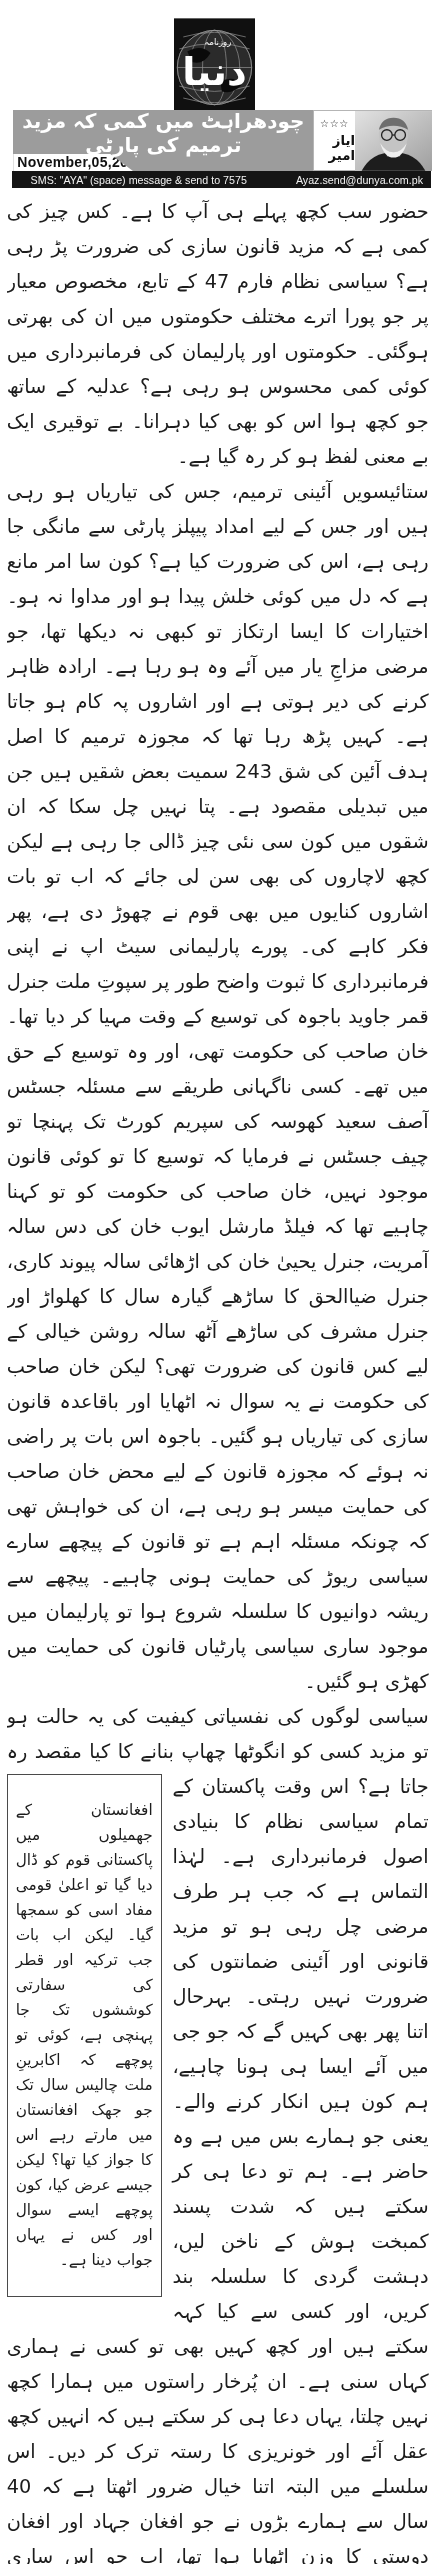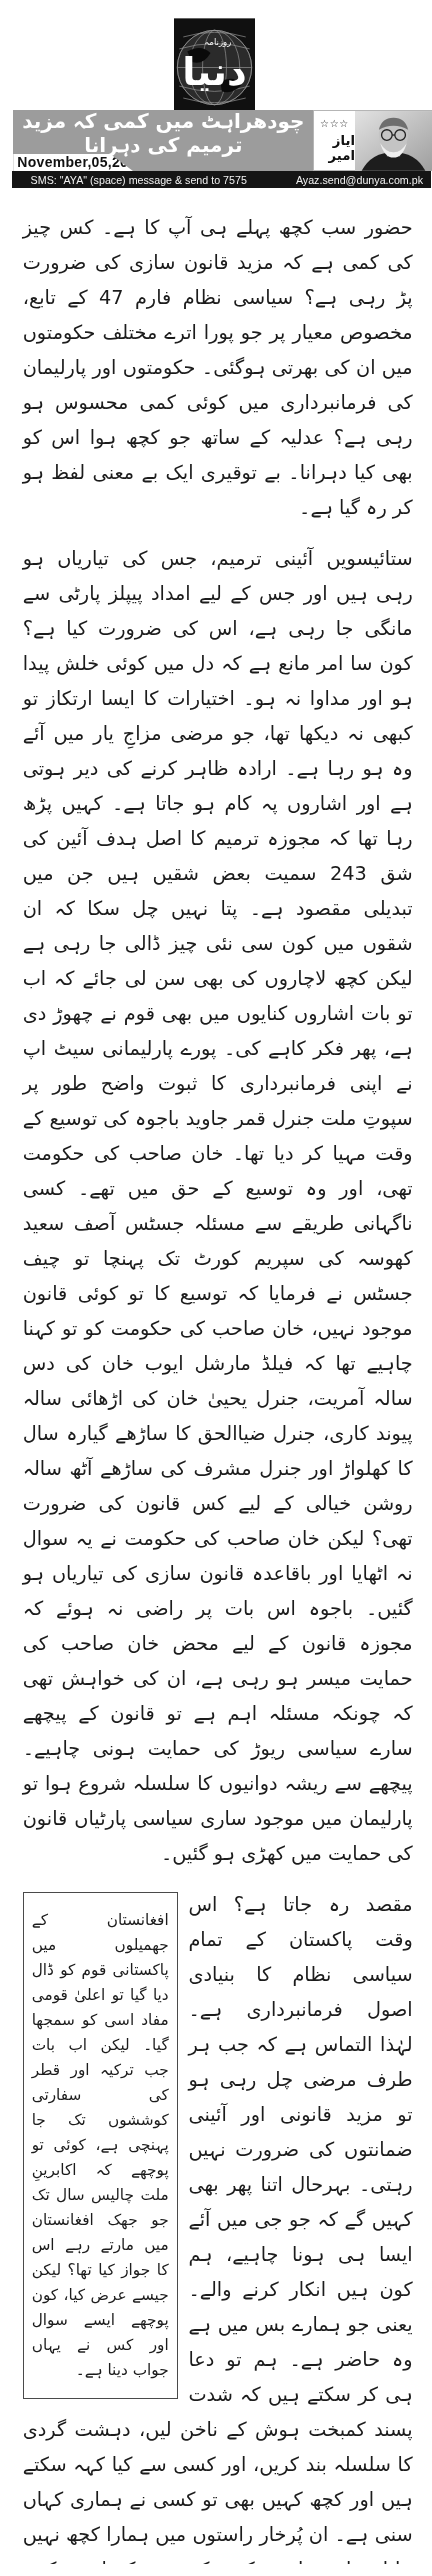--- a/index.html
+++ b/index.html
@@ -27,23 +27,23 @@
   .author-name{font-size:13.3px;color:#111;direction:rtl;font-weight:bold;padding-left:12px;}
   .photo{width:77px;height:60px;}
   .contact-bar{position:absolute;left:12px;top:171px;width:419px;height:17.3px;background:#151515;
     display:flex;align-items:center;justify-content:space-between;box-sizing:border-box;
     padding:0 8px 0 18.6px;font-family:"Liberation Sans",sans-serif;font-size:10.7px;color:#f2f2f2;}
 
   
   .article{position:absolute;left:6.7px;top:194px;width:422px;height:2370px;overflow:hidden;
     direction:rtl;text-align:justify;color:#1c1c1c;font-size:19.3px;line-height:35px;
     font-family:"DejaVu Sans",sans-serif;}
-  .para{margin:16px;}
+  .para{margin:0;}
   .pullquote{float:left;display:block;width:137px;border:1.3px solid #4a4a4a;background:#fff;
-    padding:15px 8px;margin:5.3px 10.7px 8px 0;font-size:15.3px;line-height:25px;
+    padding:23px 8px;margin:5.3px 10.7px 8px 0;font-size:15.3px;line-height:25px;
     text-align:justify;direction:rtl;color:#1c1c1c;}
 </style>
 </head>
 <body>
 
 <div class="page">
 
   <div class="logo">
     <svg width="81" height="95" viewBox="0 0 122 142">
       <rect x="0" y="0" width="122" height="142" fill="#101010"></rect>
@@ -59,21 +59,21 @@
         <path d="M14 120 Q61 134 108 120"></path>
       </g>
       <path d="M20 50 Q40 38 55 52 Q45 70 28 66 Z" fill="#0a0a0a"></path>
       <path d="M70 95 Q90 85 102 100 Q88 115 72 110 Z" fill="#0a0a0a"></path>
       <text x="66" y="40" font-size="13" fill="#f5f5f5" text-anchor="middle" font-family="DejaVu Sans, sans-serif">روزنامہ</text>
       <text x="61" y="100" font-size="58" font-weight="bold" fill="#ffffff" text-anchor="middle" font-family="DejaVu Sans, sans-serif">دنیا</text>
     </svg>
   </div>
 
   <div class="headline-bar">
-    <div class="headline-text">چودھراہٹ میں کمی کہ مزید ترمیم کی دہرانا</div>
+    <div class="headline-text">چودھراہٹ میں کمی کہ مزید ترمیم کی پارٹی</div>
   </div>
 
   <div class="date-tab">
     <div class="date-text">November,05,2025</div>
   </div>
 
   <div class="author-box">
     <div class="author-meta">
       <div class="stars">☆☆☆</div>
       <div class="author-name">ایاز امیر</div>
@@ -100,20 +100,21 @@
 
   <div class="contact-bar">
     <span>SMS: "AYA" (space) message &amp; send to 7575</span>
     <span>Ayaz.send@dunya.com.pk</span>
   </div>
 
   <div class="article">
     <div class="para">حضور سب کچھ پہلے ہی آپ کا ہے۔ کس چیز کی کمی ہے کہ مزید قانون سازی کی ضرورت پڑ رہی ہے؟ سیاسی نظام فارم 47 کے تابع، مخصوص معیار پر جو پورا اترے مختلف حکومتوں میں ان کی بھرتی ہوگئی۔ حکومتوں اور پارلیمان کی فرمانبرداری میں کوئی کمی محسوس ہو رہی ہے؟ عدلیہ کے ساتھ جو کچھ ہوا اس کو بھی کیا دہرانا۔ بے توقیری ایک بے معنی لفظ ہو کر رہ گیا ہے۔</div>
     <div class="para">ستائیسویں آئینی ترمیم، جس کی تیاریاں ہو رہی ہیں اور جس کے لیے امداد پیپلز پارٹی سے مانگی جا رہی ہے، اس کی ضرورت کیا ہے؟ کون سا امر مانع ہے کہ دل میں کوئی خلش پیدا ہو اور مداوا نہ ہو۔ اختیارات کا ایسا ارتکاز تو کبھی نہ دیکھا تھا، جو مرضی مزاجِ یار میں آئے وہ ہو رہا ہے۔ ارادہ ظاہر کرنے کی دیر ہوتی ہے اور اشاروں پہ کام ہو جاتا ہے۔ کہیں پڑھ رہا تھا کہ مجوزہ ترمیم کا اصل ہدف آئین کی شق 243 سمیت بعض شقیں ہیں جن میں تبدیلی مقصود ہے۔ پتا نہیں چل سکا کہ ان شقوں میں کون سی نئی چیز ڈالی جا رہی ہے لیکن کچھ لاچاروں کی بھی سن لی جائے کہ اب تو بات اشاروں کنایوں میں بھی قوم نے چھوڑ دی ہے، پھر فکر کاہے کی۔ پورے پارلیمانی سیٹ اپ نے اپنی فرمانبرداری کا ثبوت واضح طور پر سپوتِ ملت جنرل قمر جاوید باجوہ کی توسیع کے وقت مہیا کر دیا تھا۔ خان صاحب کی حکومت تھی، اور وہ توسیع کے حق میں تھے۔ کسی ناگہانی طریقے سے مسئلہ جسٹس آصف سعید کھوسہ کی سپریم کورٹ تک پہنچا تو چیف جسٹس نے فرمایا کہ توسیع کا تو کوئی قانون موجود نہیں، خان صاحب کی حکومت کو تو کہنا چاہیے تھا کہ فیلڈ مارشل ایوب خان کی دس سالہ آمریت، جنرل یحییٰ خان کی اڑھائی سالہ پیوند کاری، جنرل ضیاالحق کا ساڑھے گیارہ سال کا کھلواڑ اور جنرل مشرف کی ساڑھے آٹھ سالہ روشن خیالی کے لیے کس قانون کی ضرورت تھی؟ لیکن خان صاحب کی حکومت نے یہ سوال نہ اٹھایا اور باقاعدہ قانون سازی کی تیاریاں ہو گئیں۔ باجوہ اس بات پر راضی نہ ہوئے کہ مجوزہ قانون کے لیے محض خان صاحب کی حمایت میسر ہو رہی ہے، ان کی خواہش تھی کہ چونکہ مسئلہ اہم ہے تو قانون کے پیچھے سارے سیاسی ریوڑ کی حمایت ہونی چاہیے۔ پیچھے سے ریشہ دوانیوں کا سلسلہ شروع ہوا تو پارلیمان میں موجود ساری سیاسی پارٹیاں قانون کی حمایت میں کھڑی ہو گئیں۔</div>
     <div class="para">
+      <span>سیاسی لوگوں کی نفسیاتی کیفیت کی یہ حالت ہو تو مزید کسی کو انگوٹھا چھاپ بنانے کا کیا</span>
       <span class="pullquote">افغانستان کے جھمیلوں میں پاکستانی قوم کو ڈال دیا گیا تو اعلیٰ قومی مفاد اسی کو سمجھا گیا۔ لیکن اب بات جب ترکیہ اور قطر کی سفارتی کوششوں تک جا پہنچی ہے، کوئی تو پوچھے کہ اکابرینِ ملت چالیس سال تک جو جھک افغانستان میں مارتے رہے اس کا جواز کیا تھا؟ لیکن جیسے عرض کیا، کون پوچھے ایسے سوال اور کس نے یہاں جواب دینا ہے۔</span>
       <span>مقصد رہ جاتا ہے؟ اس وقت پاکستان کے تمام سیاسی نظام کا بنیادی اصول فرمانبرداری ہے۔ لہٰذا التماس ہے کہ جب ہر طرف مرضی چل رہی ہو تو مزید قانونی اور آئینی ضمانتوں کی ضرورت نہیں رہتی۔ بہرحال اتنا پھر بھی کہیں گے کہ جو جی میں آئے ایسا ہی ہونا چاہیے، ہم کون ہیں انکار کرنے والے۔ یعنی جو ہمارے بس میں ہے وہ حاضر ہے۔ ہم تو دعا ہی کر سکتے ہیں کہ شدت پسند کمبخت ہوش کے ناخن لیں، دہشت گردی کا سلسلہ بند کریں، اور کسی سے کیا کہہ سکتے ہیں اور کچھ کہیں بھی تو کسی نے ہماری کہاں سنی ہے۔ ان پُرخار راستوں میں ہمارا کچھ نہیں چلتا، یہاں دعا ہی کر سکتے ہیں کہ انہیں کچھ عقل آئے اور خونریزی کا رستہ ترک کر دیں۔ اس سلسلے میں البتہ اتنا خیال ضرور اٹھتا ہے کہ 40 سال سے ہمارے بڑوں نے جو افغان جہاد اور افغان دوستی کا وزن اٹھایا ہوا تھا، اب جو اس ساری پالیسی کا جنازہ اٹھ چکا ہے کوئی تو ماضی کے گاڈ فادروں سے سوال جواب کرے کہ عقل کی کون سی لات آپ کو لگی تھی کہ وہاں کے تندور میں چھلانگ لگانا آپ کو اتنا اچھا لگا۔ لیکن ان بڑوں سے کوئی پوچھنے والا نہیں۔ سچ تو یہ ہے کہ بڑوں سے ایسے سوال کرنا، روایت ہی یہاں نہیں بنی۔ 71ء کا سانحہ ہو یا نام نہاد افغان جہاد، وقت کے گاڈ فادر جو کرتے رہے وہی ریاستی پالیسی بنی اور حب الوطنی کے پیمانے بھی انہی پالیسیوں کو دیکھ کر تشکیل پاتے رہے۔ یعنی 70ء کے انتخابات کے نتائج نہ مانے گئے اور عوامی لیگ پر چڑھائی ہوئی تو اس وقت تقاضا وہی ٹھہرا۔ افغانستان کے جھمیلوں میں پاکستانی قوم کو ڈال دیا گیا تو اعلیٰ قومی مفاد اسی کو سمجھا گیا۔ لیکن اب بات جب ترکیہ اور قطر کی سفارتی کوششوں تک جا پہنچی ہے، کوئی تو پوچھے کہ اکابرینِ ملت چالیس سال تک جو جھک افغانستان میں مارتے رہے اس کا جواز کیا تھا؟ لیکن جیسے عرض کیا، کون پوچھے ایسے سوال اور کس نے یہاں جواب دینا ہے۔</span>
     </div>
 
   </div>
 
 </div>
 
 
 </body></html>

